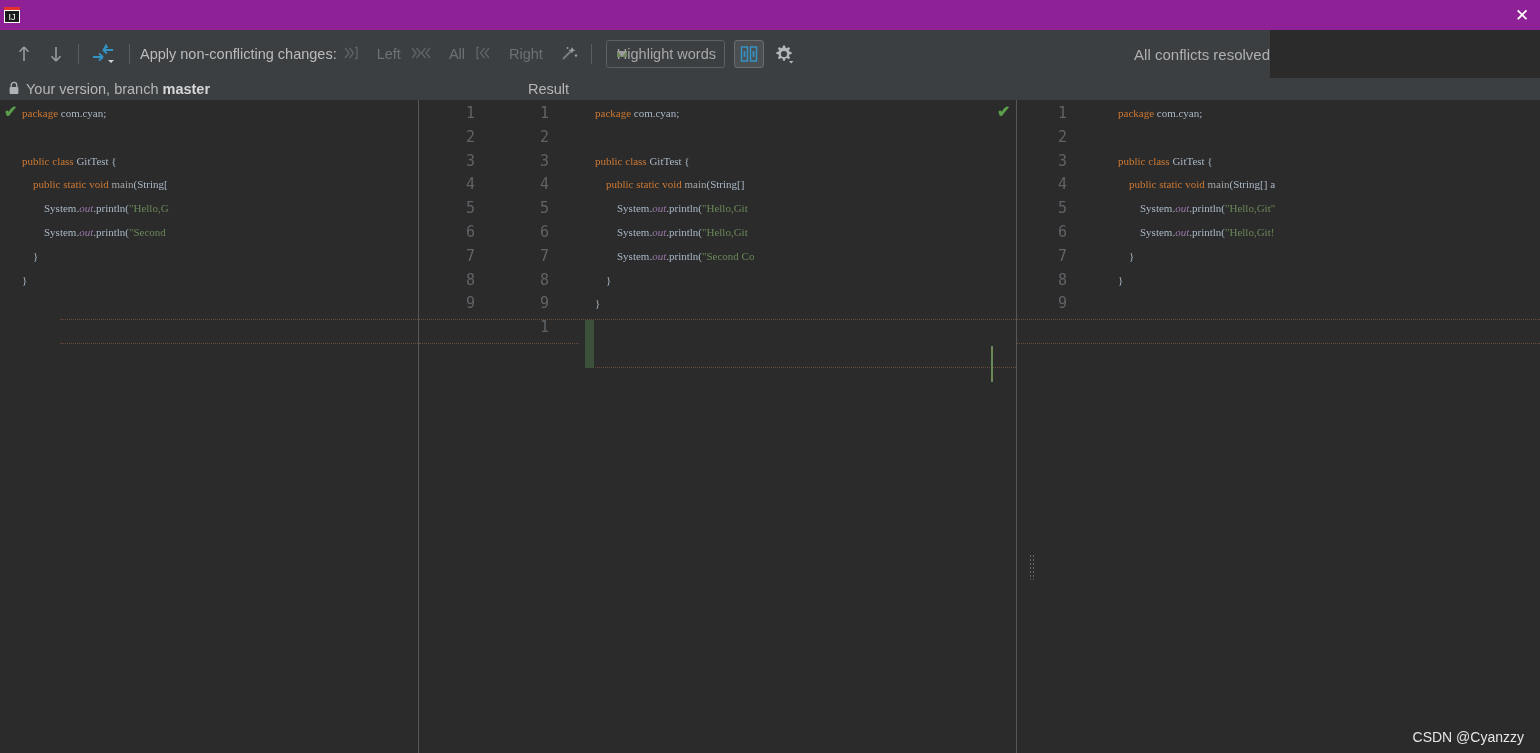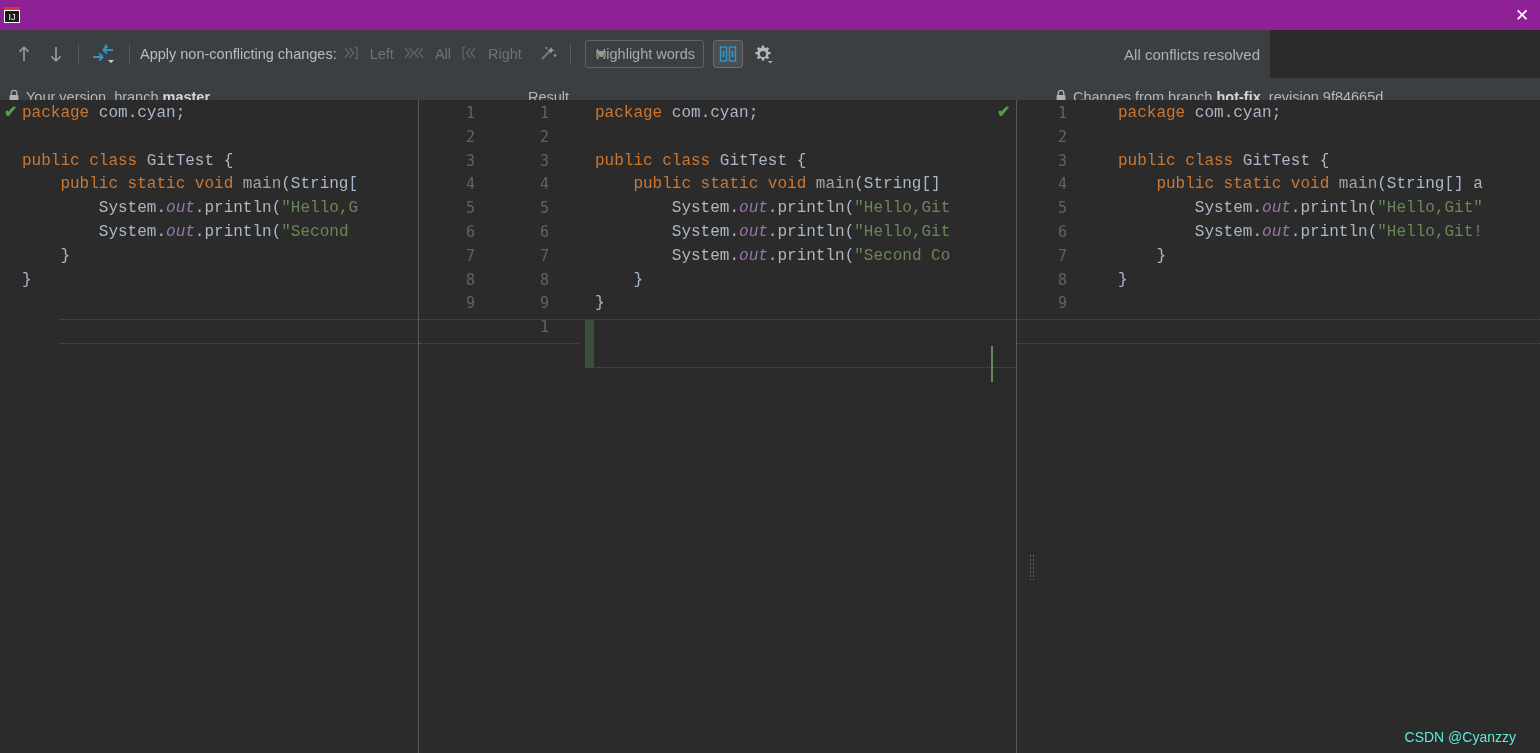--- a/index.html
+++ b/index.html
@@ -43,71 +43,71 @@
     display: flex; align-items: center; justify-content: center;
     cursor: pointer; position: relative;
   }
   .tb-sep {
     width: 1px; height: 20px; background: #5a5d5f; margin: 0 6px;
   }
   .tb-label {
     color: #bbbbbb; font-size: 14.5px; margin: 0 6px 0 4px; white-space: nowrap;
   }
   .tb-action {
-    display: flex; align-items: center; gap: 11px;
+    display: flex; align-items: center; gap: 18px;
     color: #6e7174; font-size: 14.5px; margin-right: 10px;
     cursor: default; white-space: nowrap;
   }
   .combo {
     height: 28px; border: 1px solid #5e6163; border-radius: 3px;
     background: #3c3f41; color: #a8a8a8; font-size: 14.5px;
     display: flex; align-items: center; gap: 8px;
     padding: 0 8px 0 10px; margin-left: 8px; cursor: pointer;
   }
   .combo .caret { border-left: 5px solid transparent; border-right: 5px solid transparent;
                   border-top: 6px solid #9a9a9a; }
   .toggle-btn {
     width: 30px; height: 28px; margin-left: 9px;
     border: 1px solid #6b6e70; border-radius: 3px; background: #4b4f51;
     display: flex; align-items: center; justify-content: center; cursor: pointer;
   }
   .gear-btn { width: 28px; height: 28px; margin-left: 6px;
               display: flex; align-items: center; justify-content: center; cursor: pointer; }
   .conflicts-note {
-    margin-left: auto; margin-right: 10px;
+    margin-left: auto; 
     color: #b0b0b0; font-size: 15px; white-space: nowrap;
   }
 
   
   .headerstrip {
     position: absolute; left: 0; top: 78px; width: 1540px; height: 22px;
     background: #3c3f41;
   }
   .hdr { position: absolute; top: 0; height: 22px;
          display: flex; align-items: center; gap: 6px;
-         color: #b6b6b6; font-size: 14.5px; white-space: nowrap; margin-top: 8px; }
+         color: #b6b6b6; font-size: 14.5px; white-space: nowrap; }
   .hdr b { color: #d6d6d6; font-weight: bold; }
   .hdr-left   { left: 8px; }
   .hdr-mid    { left: 528px; }
   .hdr-right  { left: 1055px; }
 
   
   .editors { position: absolute; left: 0; top: 100px; width: 1540px; height: 653px; }
 
   .pane { position: absolute; top: 0; height: 653px; background: #2b2b2b; overflow: hidden; }
   .pane-left  { left: 0;    width: 418px; }
   .pane-mid   { left: 419px; width: 597px; }
   .pane-right { left: 1017px; width: 523px; }
 
   .vdiv { position: absolute; top: 0; width: 1px; height: 653px; background: #555859; }
 
   .code {
     position: absolute; top: 0; left: 0;
-    font-family: Liberation Mono, monospace;
-    font-size: 16px; line-height: 23.8px;
+    font-family: Liberation Serif, serif;
+    font-size: 11px; line-height: 23.8px;
     white-space: pre;
   }
   .code .ln { height: 23.8px; }
 
   
   .kw   { color: #cc7832; }
   .id   { color: #a9b7c6; }
   .fn   { color: #a3a3a3; }
   .fld  { color: #9876aa; font-style: italic; }
   .str  { color: #6a8759; }
@@ -131,22 +131,22 @@
 
   .draghandle {
     position: absolute; width: 5px; height: 26px;
     background-image: radial-gradient(#6e7173 40%, transparent 41%);
     background-size: 3px 4px;
     opacity: .85;
     cursor: col-resize;
   }
 
   .watermark {
-    position: absolute; right: 24px; bottom: 8px;
-    color: #5eead4; font-size: 14px;
+    position: absolute; right: 16px; bottom: 8px;
+    color: #e5e5e5; font-size: 14px;
   }
 </style>
 </head>
 <body>
 
 <div class="titlebar">
   <span class="titlebar-icon">
     <svg width="16" height="16" viewBox="0 0 16 16">
       <rect x="0" y="0" width="16" height="16" fill="#ffffff"></rect>
       <rect x="0" y="0" width="16" height="3" fill="#e4322a"></rect>
@@ -264,29 +264,20 @@
         <rect x="1.6" y="6" width="8.8" height="7" rx="1" fill="#b0b3b5"></rect>
       </svg>
     </span>
     <span><span>Your version, branch </span><b>master</b></span>
   </div>
 
   <div class="hdr hdr-mid">
     <span>Result</span>
   </div>
 
-  <div class="hdr hdr-right">
-    <span>
-      <svg width="12" height="14" viewBox="0 0 12 14">
-        <path d="M3.2 6 V4.2 a2.8 2.8 0 0 1 5.6 0 V6" stroke="#b0b3b5" stroke-width="1.3" fill="none"></path>
-        <rect x="1.6" y="6" width="8.8" height="7" rx="1" fill="#b0b3b5"></rect>
-      </svg>
-    </span>
-    <span><span>Changes from branch </span><b>hot-fix</b><span>, revision 9f84665d</span></span>
-  </div>
 </div>
 
 <div class="editors">
 
   <div class="pane pane-left">
     <span class="checkmark" style="left:4px; top:2px;">✔</span>
     <div class="code" id="code-left" style="left:22px; top:2px;"><div class="ln"><span class="kw">package</span><span class="id"> com.cyan;</span></div><div class="ln">&nbsp;</div><div class="ln"><span class="kw">public class</span><span class="id"> GitTest {</span></div><div class="ln"><span class="id">    </span><span class="kw">public static void</span><span class="fn"> main</span><span class="pun">(String[</span></div><div class="ln"><span class="id">        System.</span><span class="fld">out</span><span class="id">.println(</span><span class="str">"Hello,G</span></div><div class="ln"><span class="id">        System.</span><span class="fld">out</span><span class="id">.println(</span><span class="str">"Second </span></div><div class="ln"><span class="id">    }</span></div><div class="ln"><span class="id">}</span></div></div>
     <div class="dotline" style="left:60px; top:219px; width:358px;"></div>
     <div class="dotline" style="left:60px; top:243px; width:358px;"></div>
 

